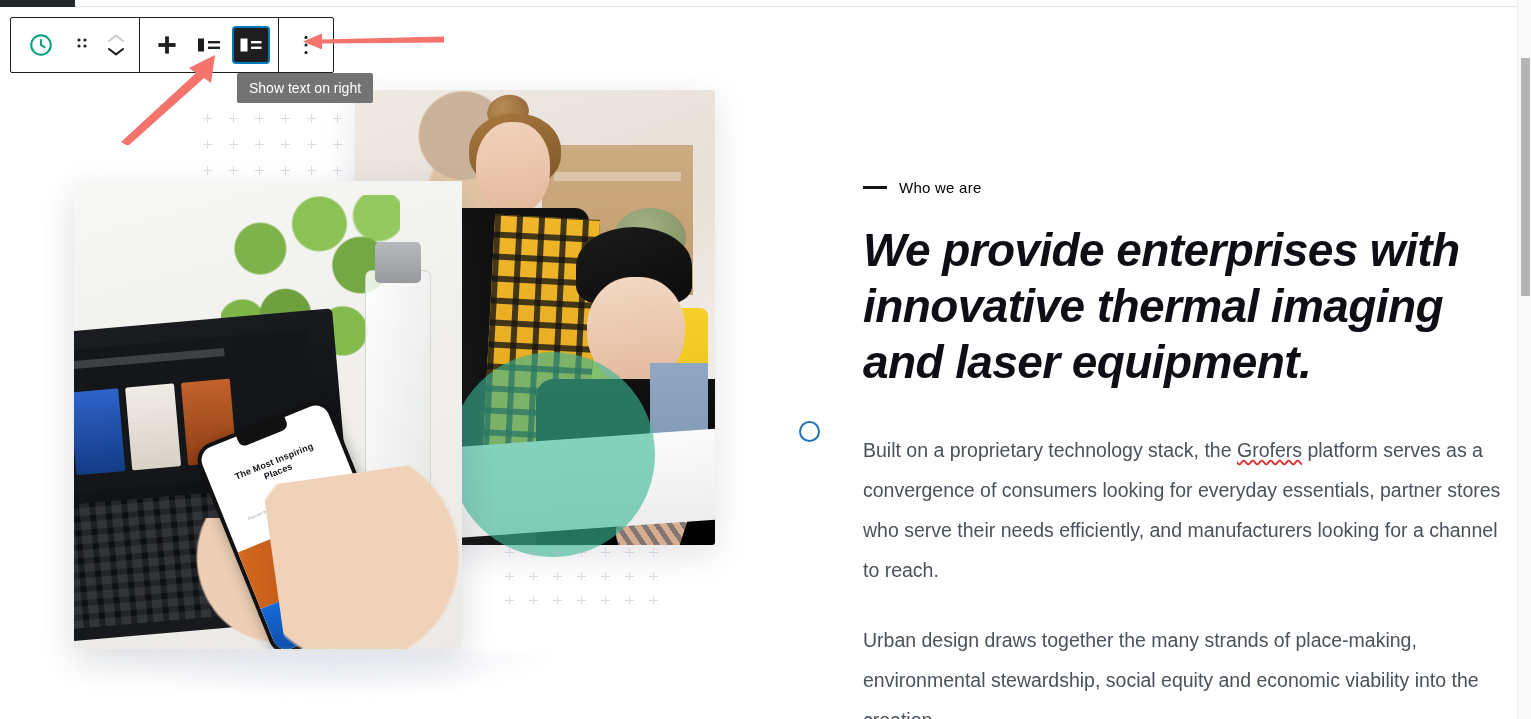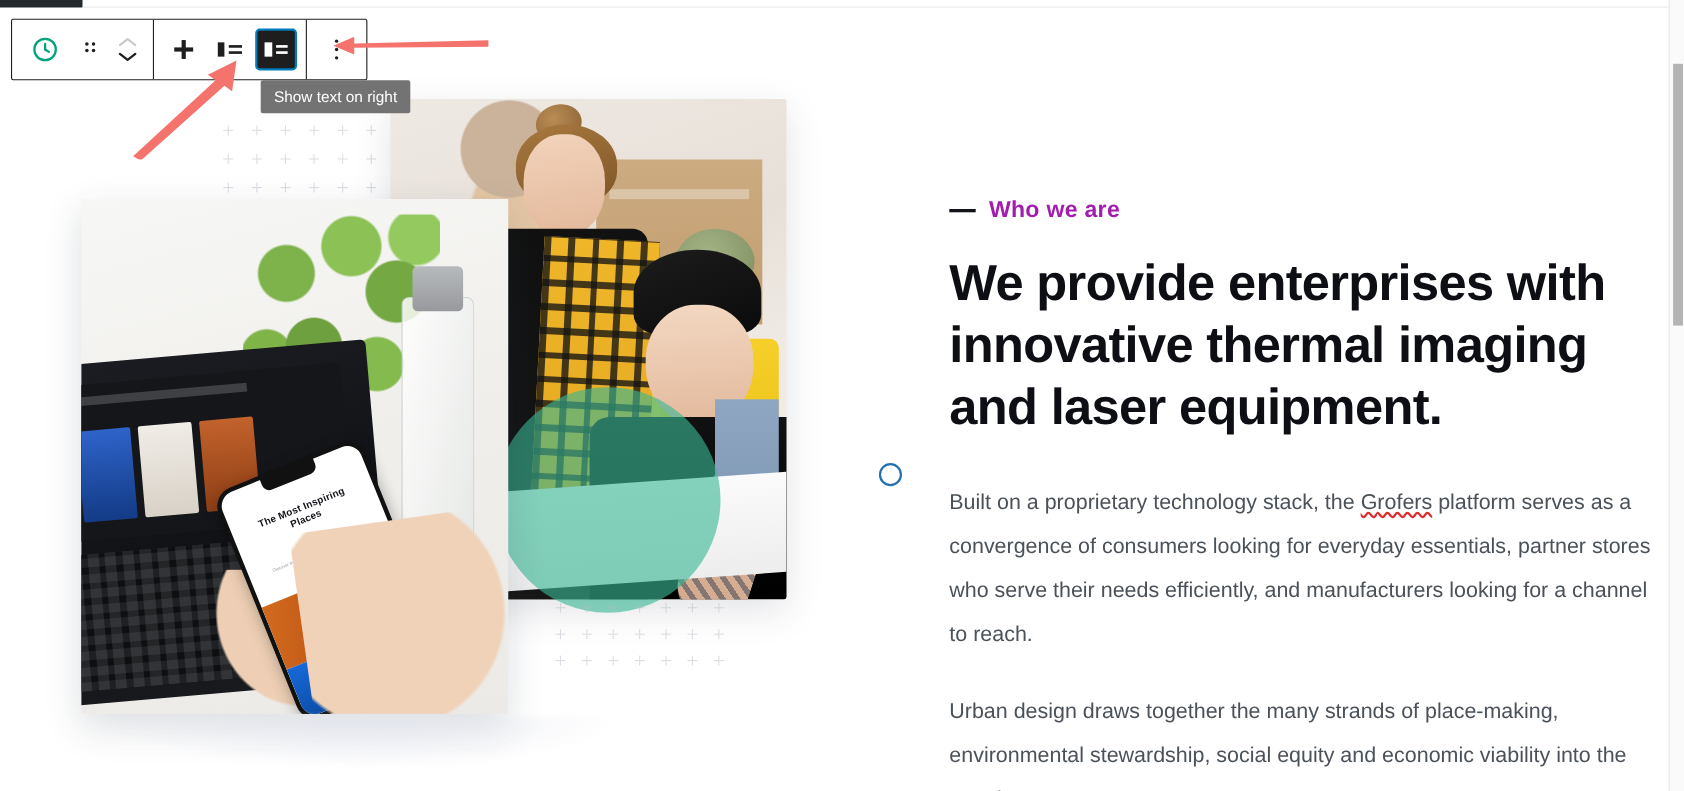--- a/index.html
+++ b/index.html
@@ -357,33 +357,34 @@
     align-items: center;
     gap: 12px;
     margin-bottom: 26px;
   }
   .eyebrow .dash {
     width: 24px; height: 3px;
     background: #12141a;
     display: block;
   }
   .eyebrow .etext {
-    font-size: 21px;
-    font-weight: 700;
-    color: #a21caf;
+    font-size: 15px;
+    font-weight: 400;
+    color: #000000;
     letter-spacing: .25px;
   }
   h1.heading {
     margin: 0;
     font-size: 46px;
     line-height: 56px;
     font-weight: 700;
     color: #0d0f14;
     letter-spacing: -.6px;
     max-width: 620px;
+    font-style: italic;
   }
   .body-copy { margin-top: 40px; }
   .body-copy p {
     margin: 0 0 30px 0;
     font-size: 19.5px;
     line-height: 40px;
     color: #4a5159;
     max-width: 648px;
   }
   .body-copy p:last-child { margin-bottom: 0; }

